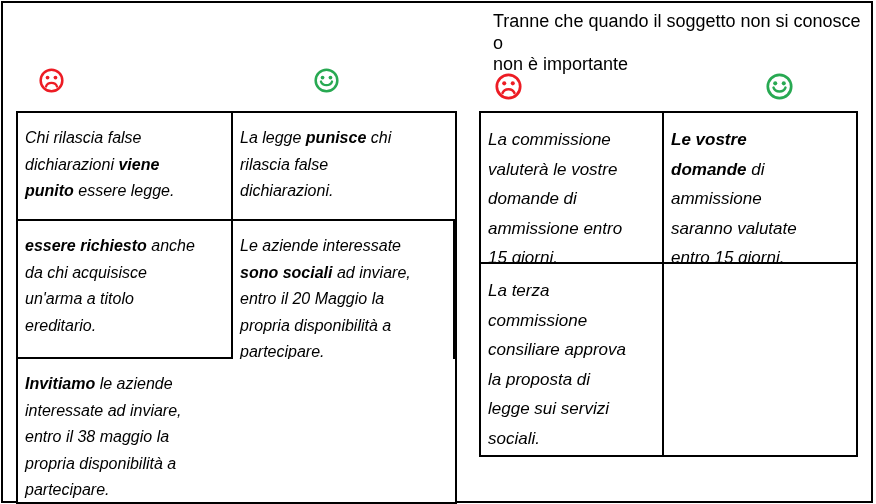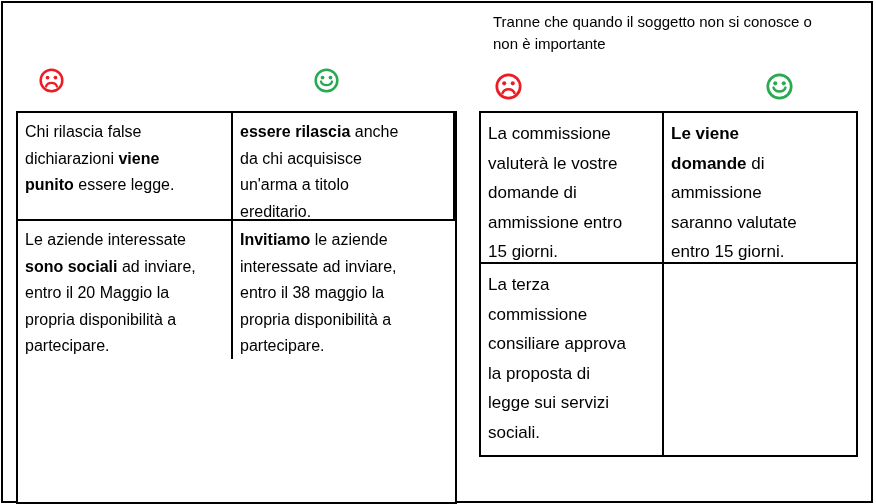--- a/index.html
+++ b/index.html
@@ -19,21 +19,21 @@
     width: 868px;
     height: 498px;
     border: 2px solid var(--border, #000);
     background: #fff;
   }
   .note {
     position: absolute;
     left: 490px;
     top: 8px;
     width: 380px;
-    font-size: 15px;
+    font-size: 18px;
     line-height: 21.5px;
     white-space: pre-wrap;
   }
   .emoji {
     position: absolute;
     display: block;
   }
   .emoji.bad  { color: var(--bad,  #ED1C24); }
   .emoji.good { color: var(--good, #28A952); }
 
@@ -59,23 +59,24 @@
     width: 375px;
     height: 342px;
     grid-template-columns: 183px 1fr;
     grid-template-rows: 151px 1fr;
     font-size: 17px;
     line-height: 29.6px;
   }
   .cell {
     border-right: 2px solid var(--border, #000);
     border-bottom: 2px solid var(--border, #000);
-    padding: 6px 7px;
+    padding: 12px 7px;
     white-space: pre-wrap;
     overflow: hidden;
+    font-style: italic;
   }
   .cell.last-col { border-right: none; }
   .cell.last-row { border-bottom: none; }
   .cell b { font-weight: bold; }
 </style>
 </head>
 <body>
 
 <div class="frame">
 
@@ -105,21 +106,24 @@
     <circle cx="12" cy="12" r="10.4" fill="none" stroke="currentColor" stroke-width="2.4"></circle>
     <circle cx="8.2" cy="9.2" r="1.8" fill="currentColor"></circle>
     <circle cx="15.8" cy="9.2" r="1.8" fill="currentColor"></circle>
     <path d="M6.7 13.0 C 8.3 17.6, 15.7 17.6, 17.3 13.0" fill="none" stroke="currentColor" stroke-width="2.2" stroke-linecap="round"></path>
   </svg>
 
   <div class="tbl tbl-left">
     <div class="cell"><span>Chi rilascia false
 dichiarazioni </span><b>viene
 punito</b><span> essere legge.</span></div>
-    <div class="cell"><b>essere rilascia</b><span> anche
+    <div class="cell last-col"><span>La legge </span><b>punisce</b><span> chi
+rilascia false
+dichiarazioni.</span></div>
+    <div class="cell"><b>essere richiesto</b><span> anche
 da chi acquisisce
 un'arma a titolo
 ereditario.</span></div>
     <div class="cell last-row"><span>Le aziende interessate
 </span><b>sono sociali</b><span> ad inviare,
 entro il 20 Maggio la
 propria disponibilità a
 partecipare.</span></div>
     <div class="cell last-col last-row"><b>Invitiamo</b><span> le aziende
 interessate ad inviare,
@@ -127,21 +131,21 @@
 propria disponibilità a
 partecipare.</span></div>
   </div>
 
   <div class="tbl tbl-right">
     <div class="cell"><span>La commissione
 valuterà le vostre
 domande di
 ammissione entro
 15 giorni.</span></div>
-    <div class="cell last-col"><b>Le viene
+    <div class="cell last-col"><b>Le vostre
 domande</b><span> di
 ammissione
 saranno valutate
 entro 15 giorni.</span></div>
     <div class="cell last-row"><span>La terza
 commissione
 consiliare approva
 la proposta di
 legge sui servizi
 sociali.</span></div>

